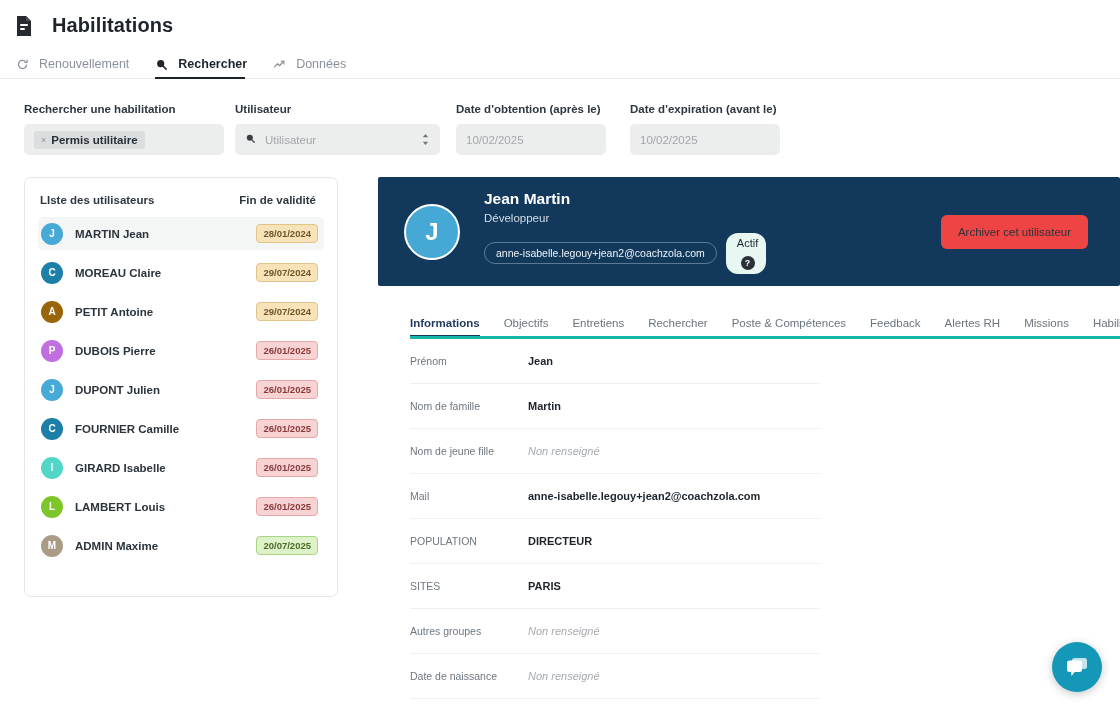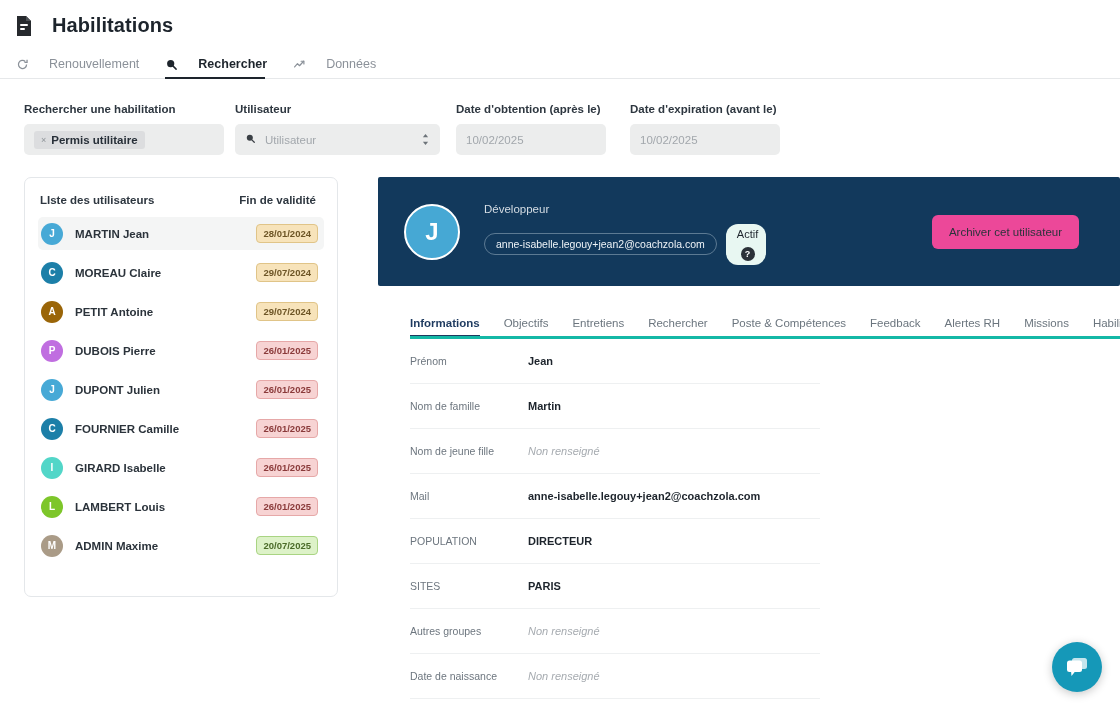--- a/index.html
+++ b/index.html
@@ -23,21 +23,21 @@
 
   
   .top-tabs {
     display: flex; align-items: flex-end; gap: 0;
     padding-left: 16px;
     border-bottom: 1px solid #e6e8ea;
     margin-top: 14px;
     height: 28px;
   }
   .top-tab {
-    display: flex; align-items: center; gap: 20px;
+    display: flex; align-items: center; gap: 10px;
     font-size: 12.5px; color: #8b9199;
     padding: 0 12px 7px 0;
     margin-right: 14px;
     cursor: pointer;
     position: relative;
     white-space: nowrap;
   }
   .top-tab.active { color: #1d242c; font-weight: bold; }
   .top-tab.active::after {
     content: ""; position: absolute; left: 0; right: 14px; bottom: -1px;
@@ -137,22 +137,22 @@
     background: #e8f7f2; border-radius: 12px; color: #1d242c;
     font-size: 11px; padding: 4px 8px 4px 11px;
     display: flex; align-items: center; gap: 7px; white-space: nowrap; flex-direction: column;
   }
   .qmark {
     width: 14px; height: 14px; border-radius: 50%; background: #2b3138;
     color: #fff; font-size: 9px; font-weight: bold;
     display: flex; align-items: center; justify-content: center;
   }
   .archive-btn {
-    position: absolute; right: 41px; top: 50%; transform: translateY(-50%);
-    background: #ec4899; border: none; border-radius: 6px;
+    position: absolute; right: 32px; top: 50%; transform: translateY(-50%);
+    background: #ef4444; border: none; border-radius: 6px;
     font-family: inherit; font-size: 11.5px; color: #2b333b;
     padding: 11px 17px; cursor: pointer; white-space: nowrap; text-align: right;
   }
 
   
   .detail-tabs {
     display: flex; align-items: flex-end; gap: 0;
     margin: 27px 0 0 32px;
     border-bottom: 3px solid #14b8a6;
     height: 26px;
@@ -337,20 +337,21 @@
           <div class="date-badge green">20/07/2025</div>
         </div>
       </div>
   </div>
 
   <div class="detail-col">
 
     <div class="profile-banner">
       <div class="big-av">J</div>
       <div class="pinfo">
+        <div class="p-name">Jean Martin</div>
         <div class="p-role">Développeur</div>
         <div class="p-meta">
           <span class="email-chip">anne-isabelle.legouy+jean2@coachzola.com</span>
           <span class="status-chip">
             <span>Actif</span>
             <span class="qmark">?</span>
           </span>
         </div>
       </div>
       <button class="archive-btn">Archiver cet utilisateur</button>

